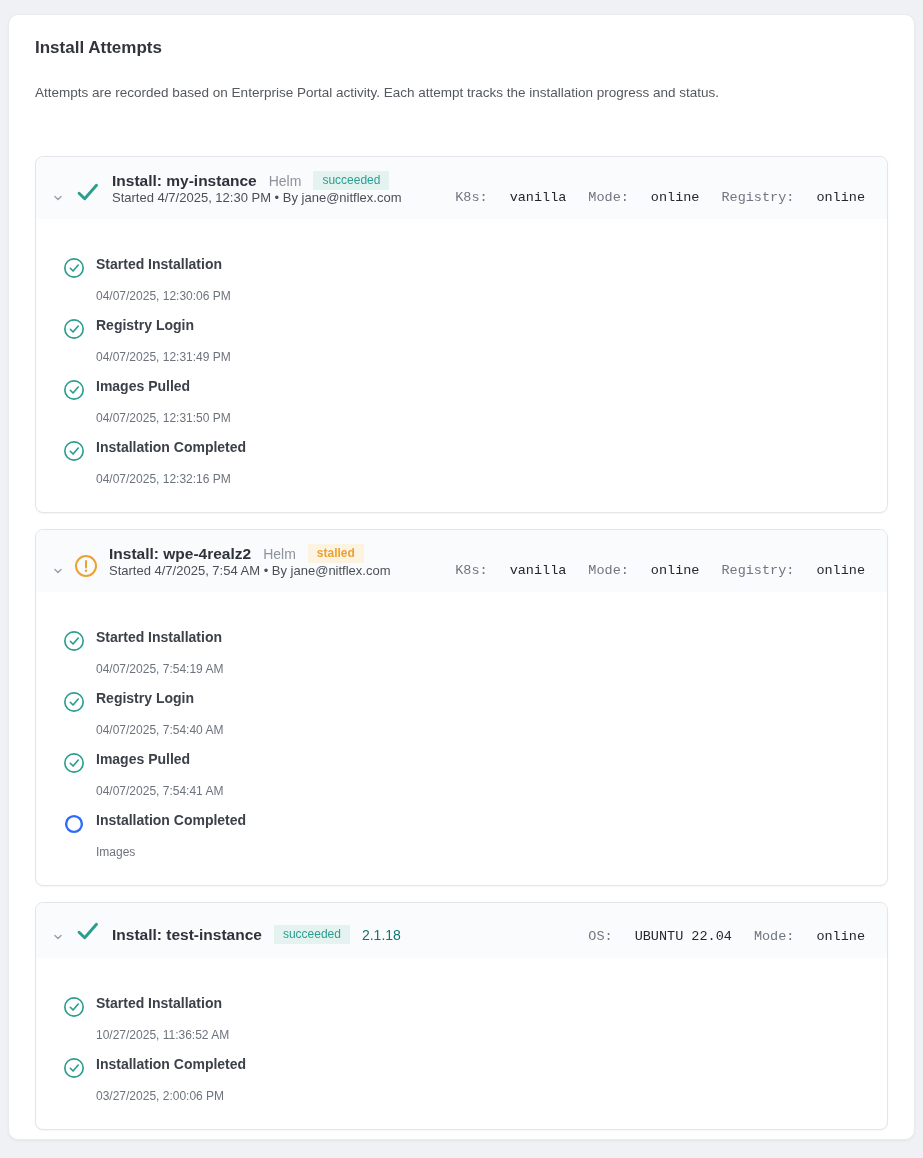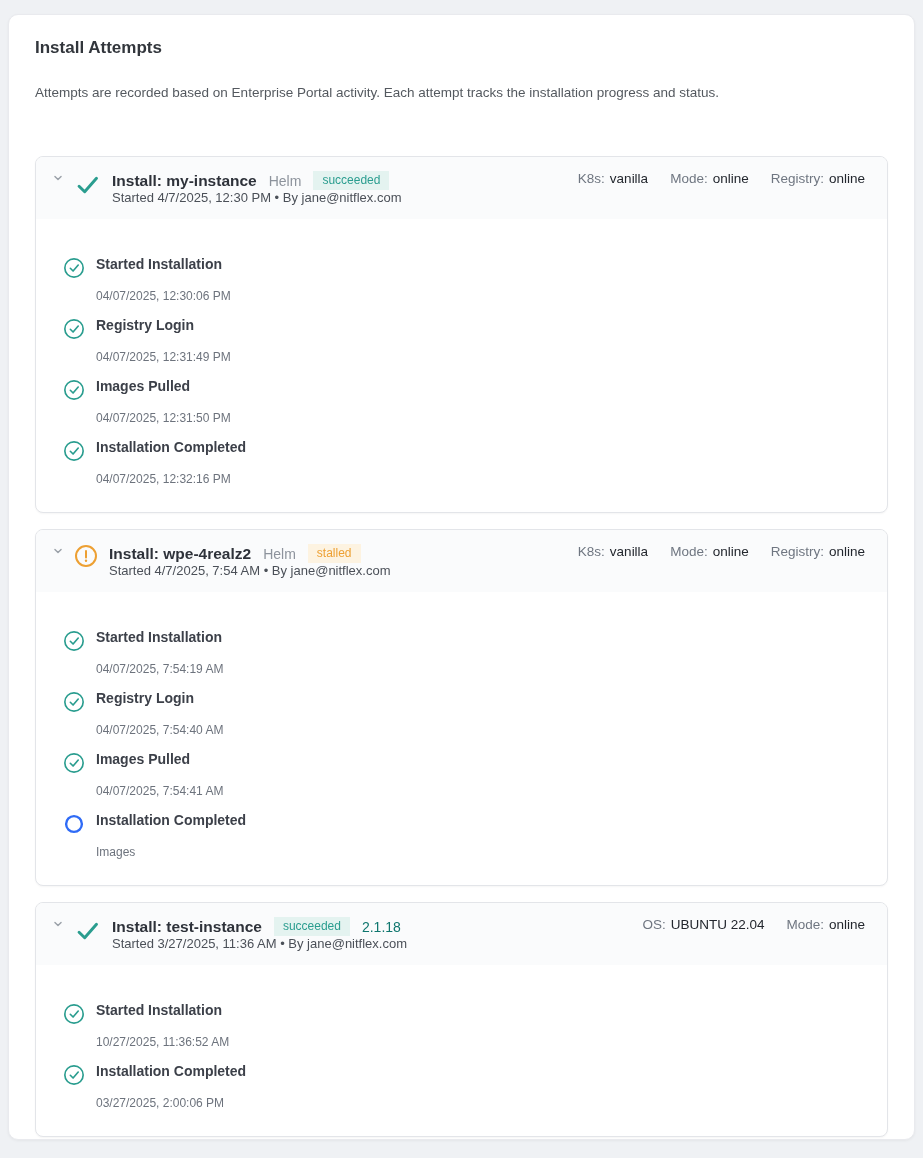--- a/index.html
+++ b/index.html
@@ -33,40 +33,40 @@
   .card {
     border: 1px solid #e3e5e9;
     border-radius: 8px;
     margin-bottom: 16px;
     overflow: hidden;
     background: #fff;
     box-shadow: 0 1px 2px rgba(0,0,0,.04);
   }
   .card-header {
     display: flex;
-    align-items: flex-start;
+    align-items: flex-end;
     background: #fafbfc;
     padding: 14px 22px 14px 15px;
     cursor: pointer;
   }
   .chev { flex: none; margin-right: 9px; display: flex; align-items: center; }
   .status-icon { flex: none; margin-right: 11px; display: flex; align-items: center; }
   .title-row { display: flex; align-items: center; gap: 12px; }
   .card-title { font-size: 15.5px; font-weight: 700; color: #2e323a; }
   .card-tag { font-size: 14px; color: #8d939c; }
   .badge {
     font-size: 12px;
     padding: 3px 9px 4px 9px;
     border-radius: 0;
     line-height: 1;
   }
   .card-version { font-size: 14px; color: #0f766e; }
   .started-line { font-size: 13px; color: #4b5058; margin-top: 0; }
   .meta { margin-left: auto; display: flex; gap: 22px; align-items: center; font-size: 13.5px; white-space: nowrap; }
-  .meta-item { display: flex; gap: 5px; }
+  .meta-item { display: flex; gap: 22px; font-family: Liberation Mono, monospace; }
   .meta-label { color: #6f7681; }
   .meta-value { color: #23272e; }
   .card-body { padding: 37px 24px 26px 27px; }
   .step { display: flex; gap: 11px; margin-bottom: 14px; align-items: flex-start; }
   .step:last-child { margin-bottom: 0; }
   .step-icon { flex: none; width: 22px; height: 22px; margin-top: 1px; }
   .step-label { font-size: 14px; font-weight: 700; color: #3c4049; }
   .step-time { font-size: 12px; color: #6d737d; margin-top: 17px; }
 </style>
 </head>
@@ -170,21 +170,21 @@
             <svg width="24" height="24" viewBox="0 0 24 24" fill="none">
               <circle cx="12" cy="12" r="10" stroke="#eda033" stroke-width="2"></circle>
               <line x1="12" y1="7" x2="12" y2="13.4" stroke="#eda033" stroke-width="2" stroke-linecap="round"></line>
               <circle cx="12" cy="16.8" r="1.2" fill="#eda033"></circle>
             </svg>
           </span>
       <div>
         <div class="title-row">
           <span class="card-title">Install: wpe-4realz2</span>
           <span class="card-tag">Helm</span>
-          <span class="badge" style="background: rgb(253, 243, 225); color: rgb(237, 160, 51);">stalled</span>
+          <span class="badge" style="background: rgb(253, 243, 225); color: rgb(237, 160, 51); font-weight: bold;">stalled</span>
 
         </div>
         <div class="started-line">Started 4/7/2025, 7:54 AM • By jane@nitflex.com</div>
       </div>
       <div class="meta">
             <span class="meta-item">
               <span class="meta-label">K8s:</span>
               <span class="meta-value">vanilla</span>
             </span>
             <span class="meta-item">
@@ -255,21 +255,20 @@
               <path d="M4.5 13.5 L9.5 18.5 L20 6.5" stroke="#2a9d8f" stroke-width="2.6" stroke-linecap="round" stroke-linejoin="round"></path>
             </svg>
           </span>
       <div>
         <div class="title-row">
           <span class="card-title">Install: test-instance</span>
 
           <span class="badge" style="background: rgb(228, 243, 240); color: rgb(42, 157, 143);">succeeded</span>
           <span class="card-version">2.1.18</span>
         </div>
-        <div class="started-line">Started 3/27/2025, 11:36 AM • By jane@nitflex.com</div>
       </div>
       <div class="meta">
             <span class="meta-item">
               <span class="meta-label">OS:</span>
               <span class="meta-value">UBUNTU 22.04</span>
             </span>
             <span class="meta-item">
               <span class="meta-label">Mode:</span>
               <span class="meta-value">online</span>
             </span>

